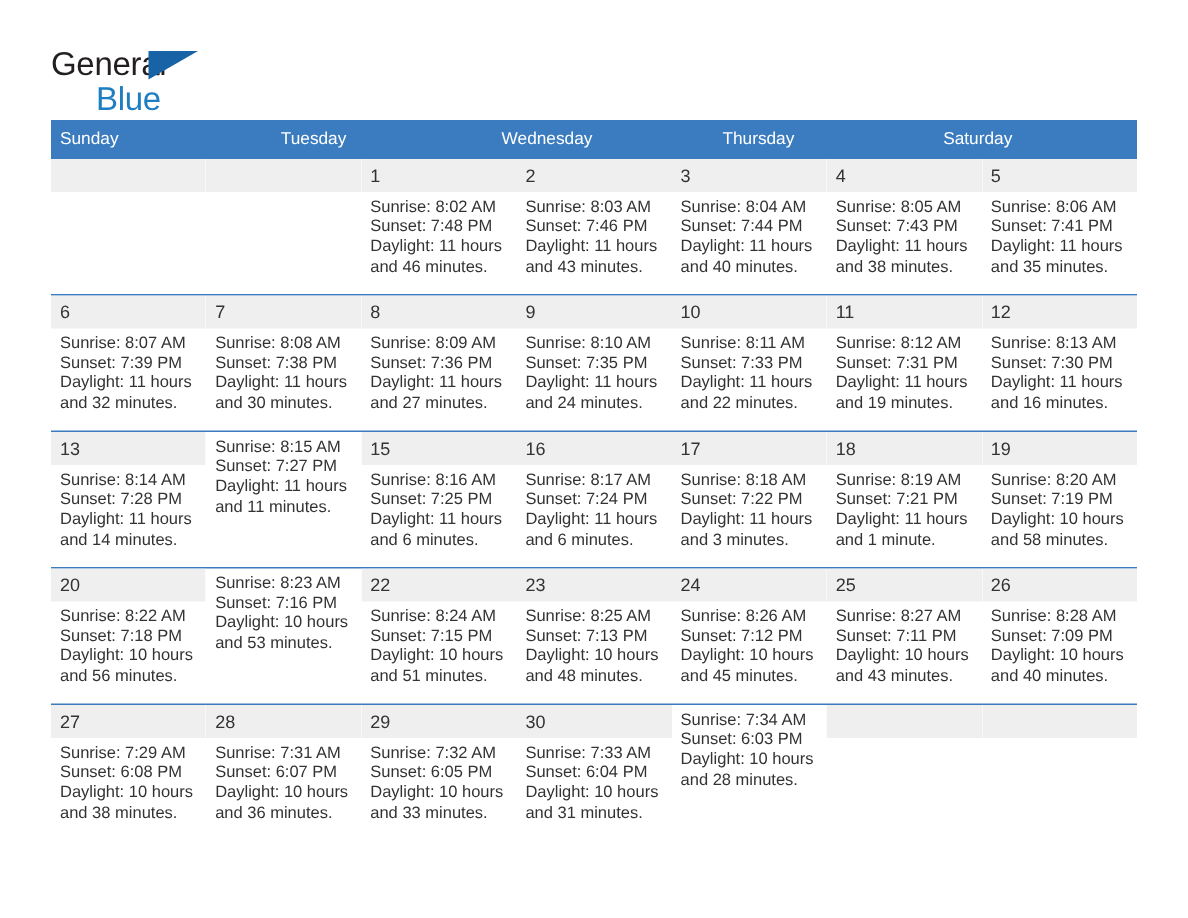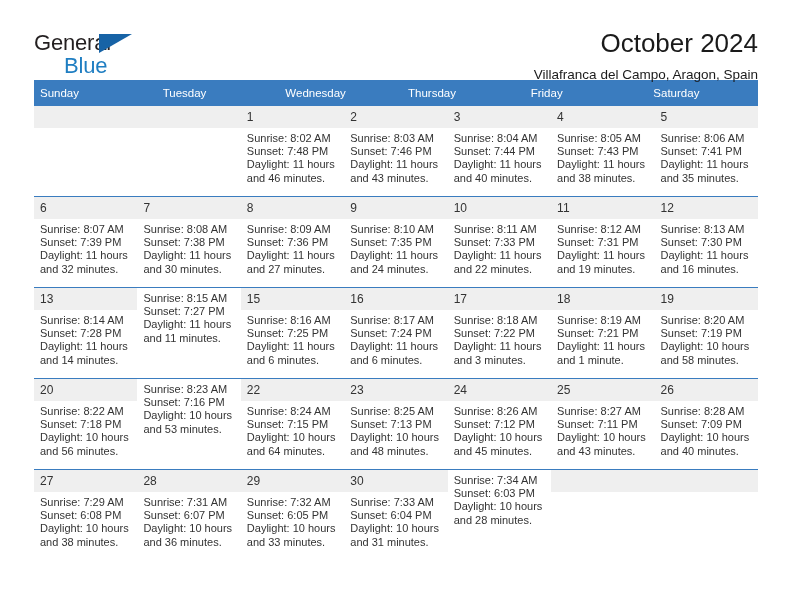--- a/index.html
+++ b/index.html
@@ -140,35 +140,30 @@
 <div class="page">
 
   <div class="top-bar">
 
     <div class="brand">
       <div class="brand-line1">General</div>
       <div class="brand-triangle"></div>
       <div class="brand-line2">Blue</div>
     </div>
 
-    <div class="title-block">
-      <div class="cal-title">October 2024</div>
-      <div class="cal-subtitle">Villafranca del Campo, Aragon, Spain</div>
-    </div>
 
   </div>
 
   <div class="calendar">
 
     <div class="weekday-row">
       <div class="weekday">Sunday</div>
       <div class="weekday">Tuesday</div>
       <div class="weekday">Wednesday</div>
       <div class="weekday">Thursday</div>
-      <div class="weekday">Friday</div>
       <div class="weekday">Saturday</div>
     </div>
 
     <div class="week-row first">
       <div class="day-cell blank">
         <div class="day-number"></div>
         <div class="day-info">
           <div></div>
           <div></div>
           <div></div>
@@ -379,21 +374,21 @@
           <div>Daylight: 10 hours</div>
           <div class="dl2">and 53 minutes.</div>
         </div>
       </div>
       <div class="day-cell">
         <div class="day-number">22</div>
         <div class="day-info">
           <div>Sunrise: 8:24 AM</div>
           <div>Sunset: 7:15 PM</div>
           <div>Daylight: 10 hours</div>
-          <div class="dl2">and 64 minutes.</div>
+          <div class="dl2">and 51 minutes.</div>
         </div>
       </div>
       <div class="day-cell">
         <div class="day-number">23</div>
         <div class="day-info">
           <div>Sunrise: 8:25 AM</div>
           <div>Sunset: 7:13 PM</div>
           <div>Daylight: 10 hours</div>
           <div class="dl2">and 48 minutes.</div>
         </div>

